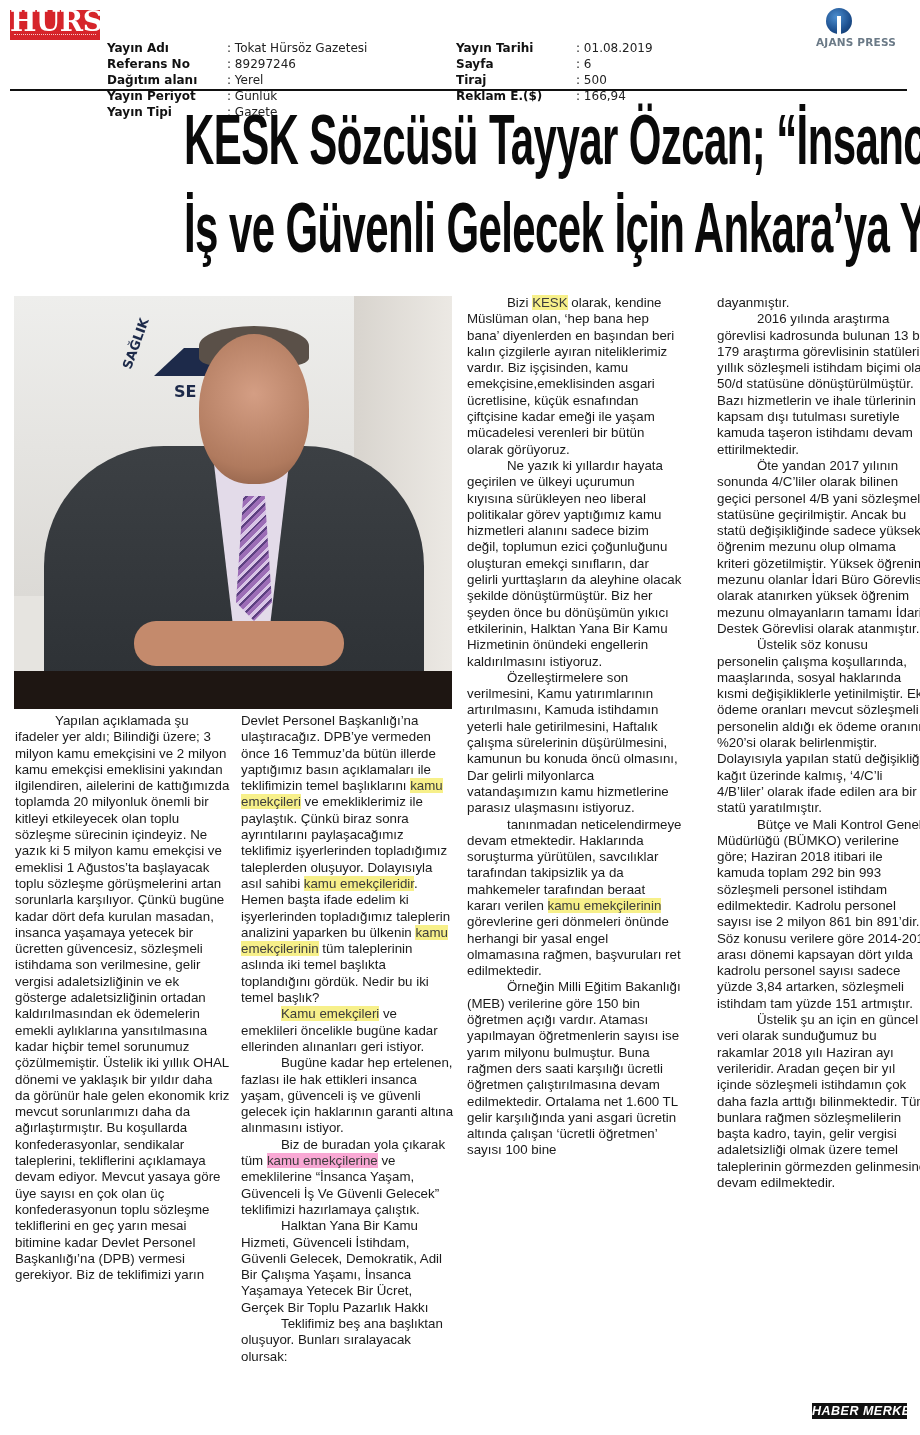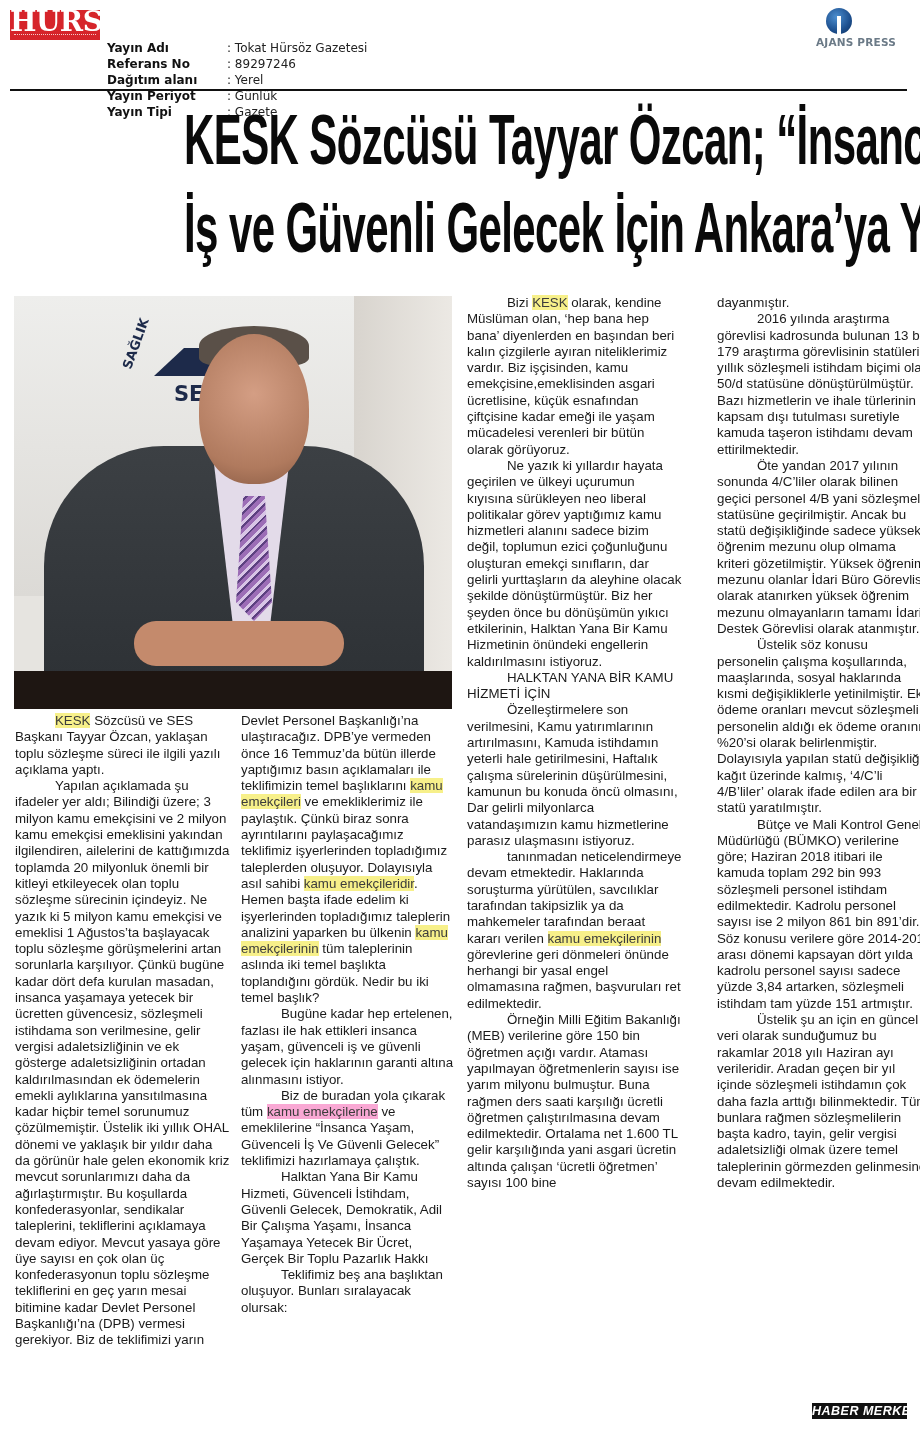--- a/index.html
+++ b/index.html
@@ -28,21 +28,21 @@
   
   .headline { position: absolute; left: 0; top: 96px; width: 920px; text-align: center; }
   .headline .line { display: block; font-family: "Liberation Sans", sans-serif; font-weight: bold; color: #0a0a0a;
     font-size: 70px; line-height: 88px; transform: scaleX(0.6); transform-origin: center; white-space: nowrap; letter-spacing: -1px; }
 
   
   .photo { position: absolute; left: 14px; top: 296px; width: 438px; height: 413px; overflow: hidden; background: #e6e4e0; }
   .photo .flag { position: absolute; left: 0; top: 0; width: 340px; height: 300px; background: linear-gradient(180deg,#eeeeec,#dcdad6); }
   .photo .wall { position: absolute; left: 340px; top: 0; width: 98px; height: 413px; background: linear-gradient(90deg,#d8d4ce,#ece9e4); }
   .photo .emblem { position: absolute; left: 140px; top: 0; width: 110px; height: 80px; border-bottom: 28px solid #1d2a4a; border-left: 30px solid transparent; border-right: 30px solid transparent; box-sizing: border-box; }
-  .photo .emblem-text { position: absolute; left: 160px; top: 86px; font-family: "DejaVu Sans", sans-serif; font-weight: bold; font-size: 21px; color: #1d2a4a; }
+  .photo .emblem-text { position: absolute; left: 160px; top: 86px; font-family: "DejaVu Sans", sans-serif; font-weight: bold; font-size: 16px; color: #1d2a4a; }
   .photo .saglik { position: absolute; left: 95px; top: 40px; font-family: "DejaVu Sans", sans-serif; font-weight: bold; font-size: 13px; color: #1d2a4a; transform: rotate(-70deg); }
   .photo .head { position: absolute; left: 185px; top: 38px; width: 110px; height: 150px; border-radius: 50% 50% 45% 45%; background: radial-gradient(circle at 50% 40%, #d49e84 0%, #b07a5e 70%, #8a5c45 100%); }
   .photo .hair { position: absolute; left: 185px; top: 30px; width: 110px; height: 40px; border-radius: 50% 50% 20% 20%; background: #5a5048; }
   .photo .suit { position: absolute; left: 30px; top: 150px; width: 380px; height: 260px; border-radius: 120px 120px 10px 10px; background: linear-gradient(180deg,#3c4044,#2c3034); }
   .photo .shirt { position: absolute; left: 200px; top: 168px; width: 75px; height: 160px; background: #e3dbe9; clip-path: polygon(0 0,100% 0,75% 100%,25% 100%); }
   .photo .tie { position: absolute; left: 222px; top: 200px; width: 36px; height: 125px; background: repeating-linear-gradient(135deg,#9c6db6 0 4px,#d8c5e6 4px 7px,#5c4080 7px 9px); clip-path: polygon(20% 0,80% 0,100% 85%,50% 100%,0 85%); }
   .photo .hands { position: absolute; left: 120px; top: 325px; width: 210px; height: 45px; border-radius: 22px; background: #c48a6c; }
   .photo .desk { position: absolute; left: 0; top: 375px; width: 438px; height: 38px; background: #1e1612; }
 
   
@@ -83,20 +83,38 @@
     <div class="row">
       <span class="k">Yayın Periyot</span>
       <span class="v">: Günlük</span>
     </div>
     <div class="row">
       <span class="k">Yayın Tipi</span>
       <span class="v">: Gazete</span>
     </div>
   </div>
 
+  <div class="meta meta-right">
+    <div class="row">
+      <span class="k">Yayın Tarihi</span>
+      <span class="v">: 01.08.2019</span>
+    </div>
+    <div class="row">
+      <span class="k">Sayfa</span>
+      <span class="v">: 6</span>
+    </div>
+    <div class="row">
+      <span class="k">Tiraj</span>
+      <span class="v">: 500</span>
+    </div>
+    <div class="row">
+      <span class="k">Reklam E.($)</span>
+      <span class="v">: 166,94</span>
+    </div>
+  </div>
 
   <div class="ajans">
     <span class="globe"></span>
     <span class="txt">AJANS PRESS</span>
   </div>
   <div class="hr"></div>
 </div>
 
 <div class="headline">
   <span class="line">KESK Sözcüsü Tayyar Özcan; “İnsanca Yaşam, Güvenceli</span>
@@ -112,36 +130,35 @@
   <div class="suit"></div>
   <div class="shirt"></div>
   <div class="tie"></div>
   <div class="hair"></div>
   <div class="head"></div>
   <div class="hands"></div>
   <div class="desk"></div>
 </div>
 
 <div class="col c1">
-  <p class="ind"><span class="hl" style="background: rgb(247, 240, 138);">KESK</span><span> Sözcüsü ve SES Başkanı Tayyar Özcan, yaklaşan toplu sözleşme süreci ile ilgili yazılı açıklama yaptı.</span></p>
   <p class="ind"><span>Yapılan açıklamada şu ifadeler yer aldı; Bilindiği üzere; 3 milyon kamu emekçisini ve 2 milyon kamu emekçisi emeklisini yakından ilgilendiren, ailelerini de kattığımızda toplamda 20 milyonluk önemli bir kitleyi etkileyecek olan toplu sözleşme sürecinin içindeyiz. Ne yazık ki 5 milyon kamu emekçisi ve emeklisi 1 Ağustos’ta başlayacak toplu sözleşme görüşmelerini artan sorunlarla karşılıyor. Çünkü bugüne kadar dört defa kurulan masadan, insanca yaşamaya yetecek bir ücretten güvencesiz, sözleşmeli istihdama son verilmesine, gelir vergisi adaletsizliğinin ve ek gösterge adaletsizliğinin ortadan kaldırılmasından ek ödemelerin emekli aylıklarına yansıtılmasına kadar hiçbir temel sorunumuz çözülmemiştir. Üstelik iki yıllık OHAL dönemi ve yaklaşık bir yıldır daha da görünür hale gelen ekonomik kriz mevcut sorunlarımızı daha da ağırlaştırmıştır. Bu koşullarda konfederasyonlar, sendikalar taleplerini, tekliflerini açıklamaya devam ediyor. Mevcut yasaya göre üye sayısı en çok olan üç konfederasyonun toplu sözleşme tekliflerini en geç yarın mesai bitimine kadar Devlet Personel Başkanlığı’na (DPB) vermesi gerekiyor. Biz de teklifimizi yarın</span></p>
 </div>
 
 <div class="col c2">
   <p><span>Devlet Personel Başkanlığı’na ulaştıracağız. DPB’ye vermeden önce 16 Temmuz’da bütün illerde yaptığımız basın açıklamaları ile teklifimizin temel başlıklarını </span><span class="hl" style="background: rgb(247, 240, 138);">kamu emekçileri</span><span> ve emekliklerimiz ile paylaştık. Çünkü biraz sonra ayrıntılarını paylaşacağımız teklifimiz işyerlerinden topladığımız taleplerden oluşuyor. Dolayısıyla asıl sahibi </span><span class="hl" style="background: rgb(247, 240, 138);">kamu emekçileridir</span><span>. Hemen başta ifade edelim ki işyerlerinden topladığımız taleplerin analizini yaparken bu ülkenin </span><span class="hl" style="background: rgb(247, 240, 138);">kamu emekçilerinin</span><span> tüm taleplerinin aslında iki temel başlıkta toplandığını gördük. Nedir bu iki temel başlık?</span></p>
+  <p class="ind"><span class="hl" style="background: rgb(247, 240, 138);">Kamu emekçileri</span><span> ve emeklileri öncelikle bugüne kadar ellerinden alınanları geri istiyor.</span></p>
   <p class="ind">Bugüne kadar hep ertelenen, fazlası ile hak ettikleri insanca yaşam, güvenceli iş ve güvenli gelecek için haklarının garanti altına alınmasını istiyor.</p>
   <p class="ind"><span>Biz de buradan yola çıkarak tüm </span><span class="hl" style="background: #f9a8d4;">kamu emekçilerine</span><span> ve emeklilerine “İnsanca Yaşam, Güvenceli İş Ve Güvenli Gelecek” teklifimizi hazırlamaya çalıştık.</span></p>
   <p class="ind">Halktan Yana Bir Kamu Hizmeti, Güvenceli İstihdam, Güvenli Gelecek, Demokratik, Adil Bir Çalışma Yaşamı, İnsanca Yaşamaya Yetecek Bir Ücret, Gerçek Bir Toplu Pazarlık Hakkı</p>
   <p class="ind">Teklifimiz beş ana başlıktan oluşuyor. Bunları sıralayacak olursak:</p>
 </div>
 
 <div class="col c3">
   <p class="ind"><span>Bizi </span><span class="hl" style="background: rgb(247, 240, 138);">KESK</span><span> olarak, kendine Müslüman olan, ‘hep bana hep bana’ diyenlerden en başından beri kalın çizgilerle ayıran niteliklerimiz vardır. Biz işçisinden, kamu emekçisine,emeklisinden asgari ücretlisine, küçük esnafından çiftçisine kadar emeği ile yaşam mücadelesi verenleri bir bütün olarak görüyoruz.</span></p>
   <p class="ind">Ne yazık ki yıllardır hayata geçirilen ve ülkeyi uçurumun kıyısına sürükleyen neo liberal politikalar görev yaptığımız kamu hizmetleri alanını sadece bizim değil, toplumun ezici çoğunluğunu oluşturan emekçi sınıfların, dar gelirli yurttaşların da aleyhine olacak şekilde dönüştürmüştür. Biz her şeyden önce bu dönüşümün yıkıcı etkilerinin, Halktan Yana Bir Kamu Hizmetinin önündeki engellerin kaldırılmasını istiyoruz.</p>
-  <p class="ind">HALKTAN YANA BİR KAMU HİZMETİ İÇİN</p>
   <p class="ind">Özelleştirmelere son verilmesini, Kamu yatırımlarının artırılmasını, Kamuda istihdamın yeterli hale getirilmesini, Haftalık çalışma sürelerinin düşürülmesini, kamunun bu konuda öncü olmasını, Dar gelirli milyonlarca vatandaşımızın kamu hizmetlerine parasız ulaşmasını istiyoruz.</p>
   <p class="ind"><span>tanınmadan neticelendirmeye devam etmektedir. Haklarında soruşturma yürütülen, savcılıklar tarafından takipsizlik ya da mahkemeler tarafından beraat kararı verilen </span><span class="hl" style="background: rgb(247, 240, 138);">kamu emekçilerinin</span><span> görevlerine geri dönmeleri önünde herhangi bir yasal engel olmamasına rağmen, başvuruları ret edilmektedir.</span></p>
   <p class="ind">Örneğin Milli Eğitim Bakanlığı (MEB) verilerine göre 150 bin öğretmen açığı vardır. Ataması yapılmayan öğretmenlerin sayısı ise yarım milyonu bulmuştur. Buna rağmen ders saati karşılığı ücretli öğretmen çalıştırılmasına devam edilmektedir. Ortalama net 1.600 TL gelir karşılığında yani asgari ücretin altında çalışan ‘ücretli öğretmen’ sayısı 100 bine</p>
 </div>
 
 <div class="col c4">
   <p>dayanmıştır.</p>
   <p class="ind">2016 yılında araştırma görevlisi kadrosunda bulunan 13 bin 179 araştırma görevlisinin statüleri yıllık sözleşmeli istihdam biçimi olan 50/d statüsüne dönüştürülmüştür. Bazı hizmetlerin ve ihale türlerinin kapsam dışı tutulması suretiyle kamuda taşeron istihdamı devam ettirilmektedir.</p>
   <p class="ind">Öte yandan 2017 yılının sonunda 4/C’liler olarak bilinen geçici personel 4/B yani sözleşmeli statüsüne geçirilmiştir. Ancak bu statü değişikliğinde sadece yüksek öğrenim mezunu olup olmama kriteri gözetilmiştir. Yüksek öğrenim mezunu olanlar İdari Büro Görevlisi olarak atanırken yüksek öğrenim mezunu olmayanların tamamı İdari Destek Görevlisi olarak atanmıştır.</p>
   <p class="ind">Üstelik söz konusu personelin çalışma koşullarında, maaşlarında, sosyal haklarında kısmi değişikliklerle yetinilmiştir. Ek ödeme oranları mevcut sözleşmeli personelin aldığı ek ödeme oranının %20’si olarak belirlenmiştir. Dolayısıyla yapılan statü değişikliği kağıt üzerinde kalmış, ‘4/C’li 4/B’liler’ olarak ifade edilen ara bir statü yaratılmıştır.</p>

